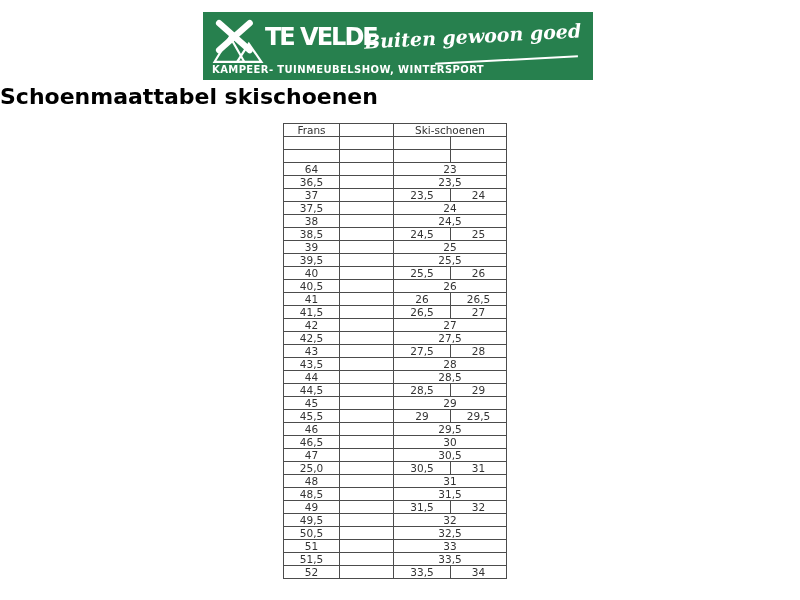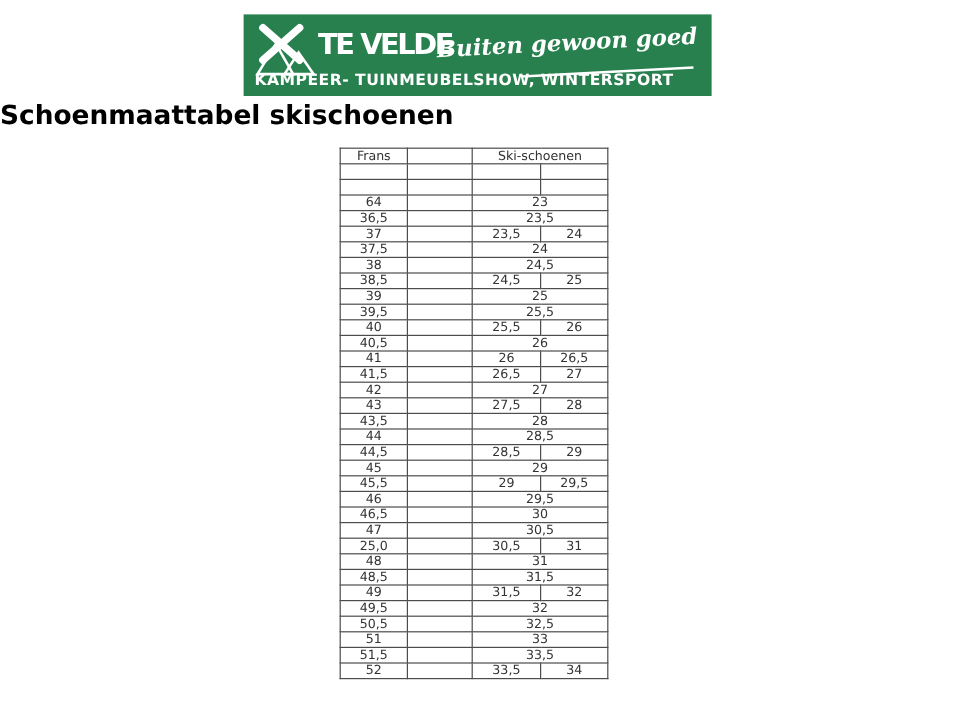--- a/index.html
+++ b/index.html
@@ -40,21 +40,21 @@
     font-weight: bold;
     letter-spacing: -2px;
     white-space: nowrap;
     line-height: 48px;
   }
   .tagline {
     position: absolute;
     left: 9px;
     bottom: 5px;
     color: #ffffff;
-    font-size: 13px;
+    font-size: 10px;
     font-weight: bold;
     letter-spacing: 0.4px;
     white-space: nowrap;
   }
   .slogan {
     position: absolute;
     right: 12px;
     top: 13px;
     color: #ffffff;
     font-family: "DejaVu Serif", "Liberation Serif", serif;
@@ -226,20 +226,25 @@
         <td></td>
         <td>26,5</td>
         <td>27</td>
       </tr>
       <tr>
         <td>42</td>
         <td></td>
         <td colspan="2">27</td>
       </tr>
       <tr>
+        <td>42,5</td>
+        <td></td>
+        <td colspan="2">27,5</td>
+      </tr>
+      <tr>
         <td>43</td>
         <td></td>
         <td>27,5</td>
         <td>28</td>
       </tr>
       <tr>
         <td>43,5</td>
         <td></td>
         <td colspan="2">28</td>
       </tr>

